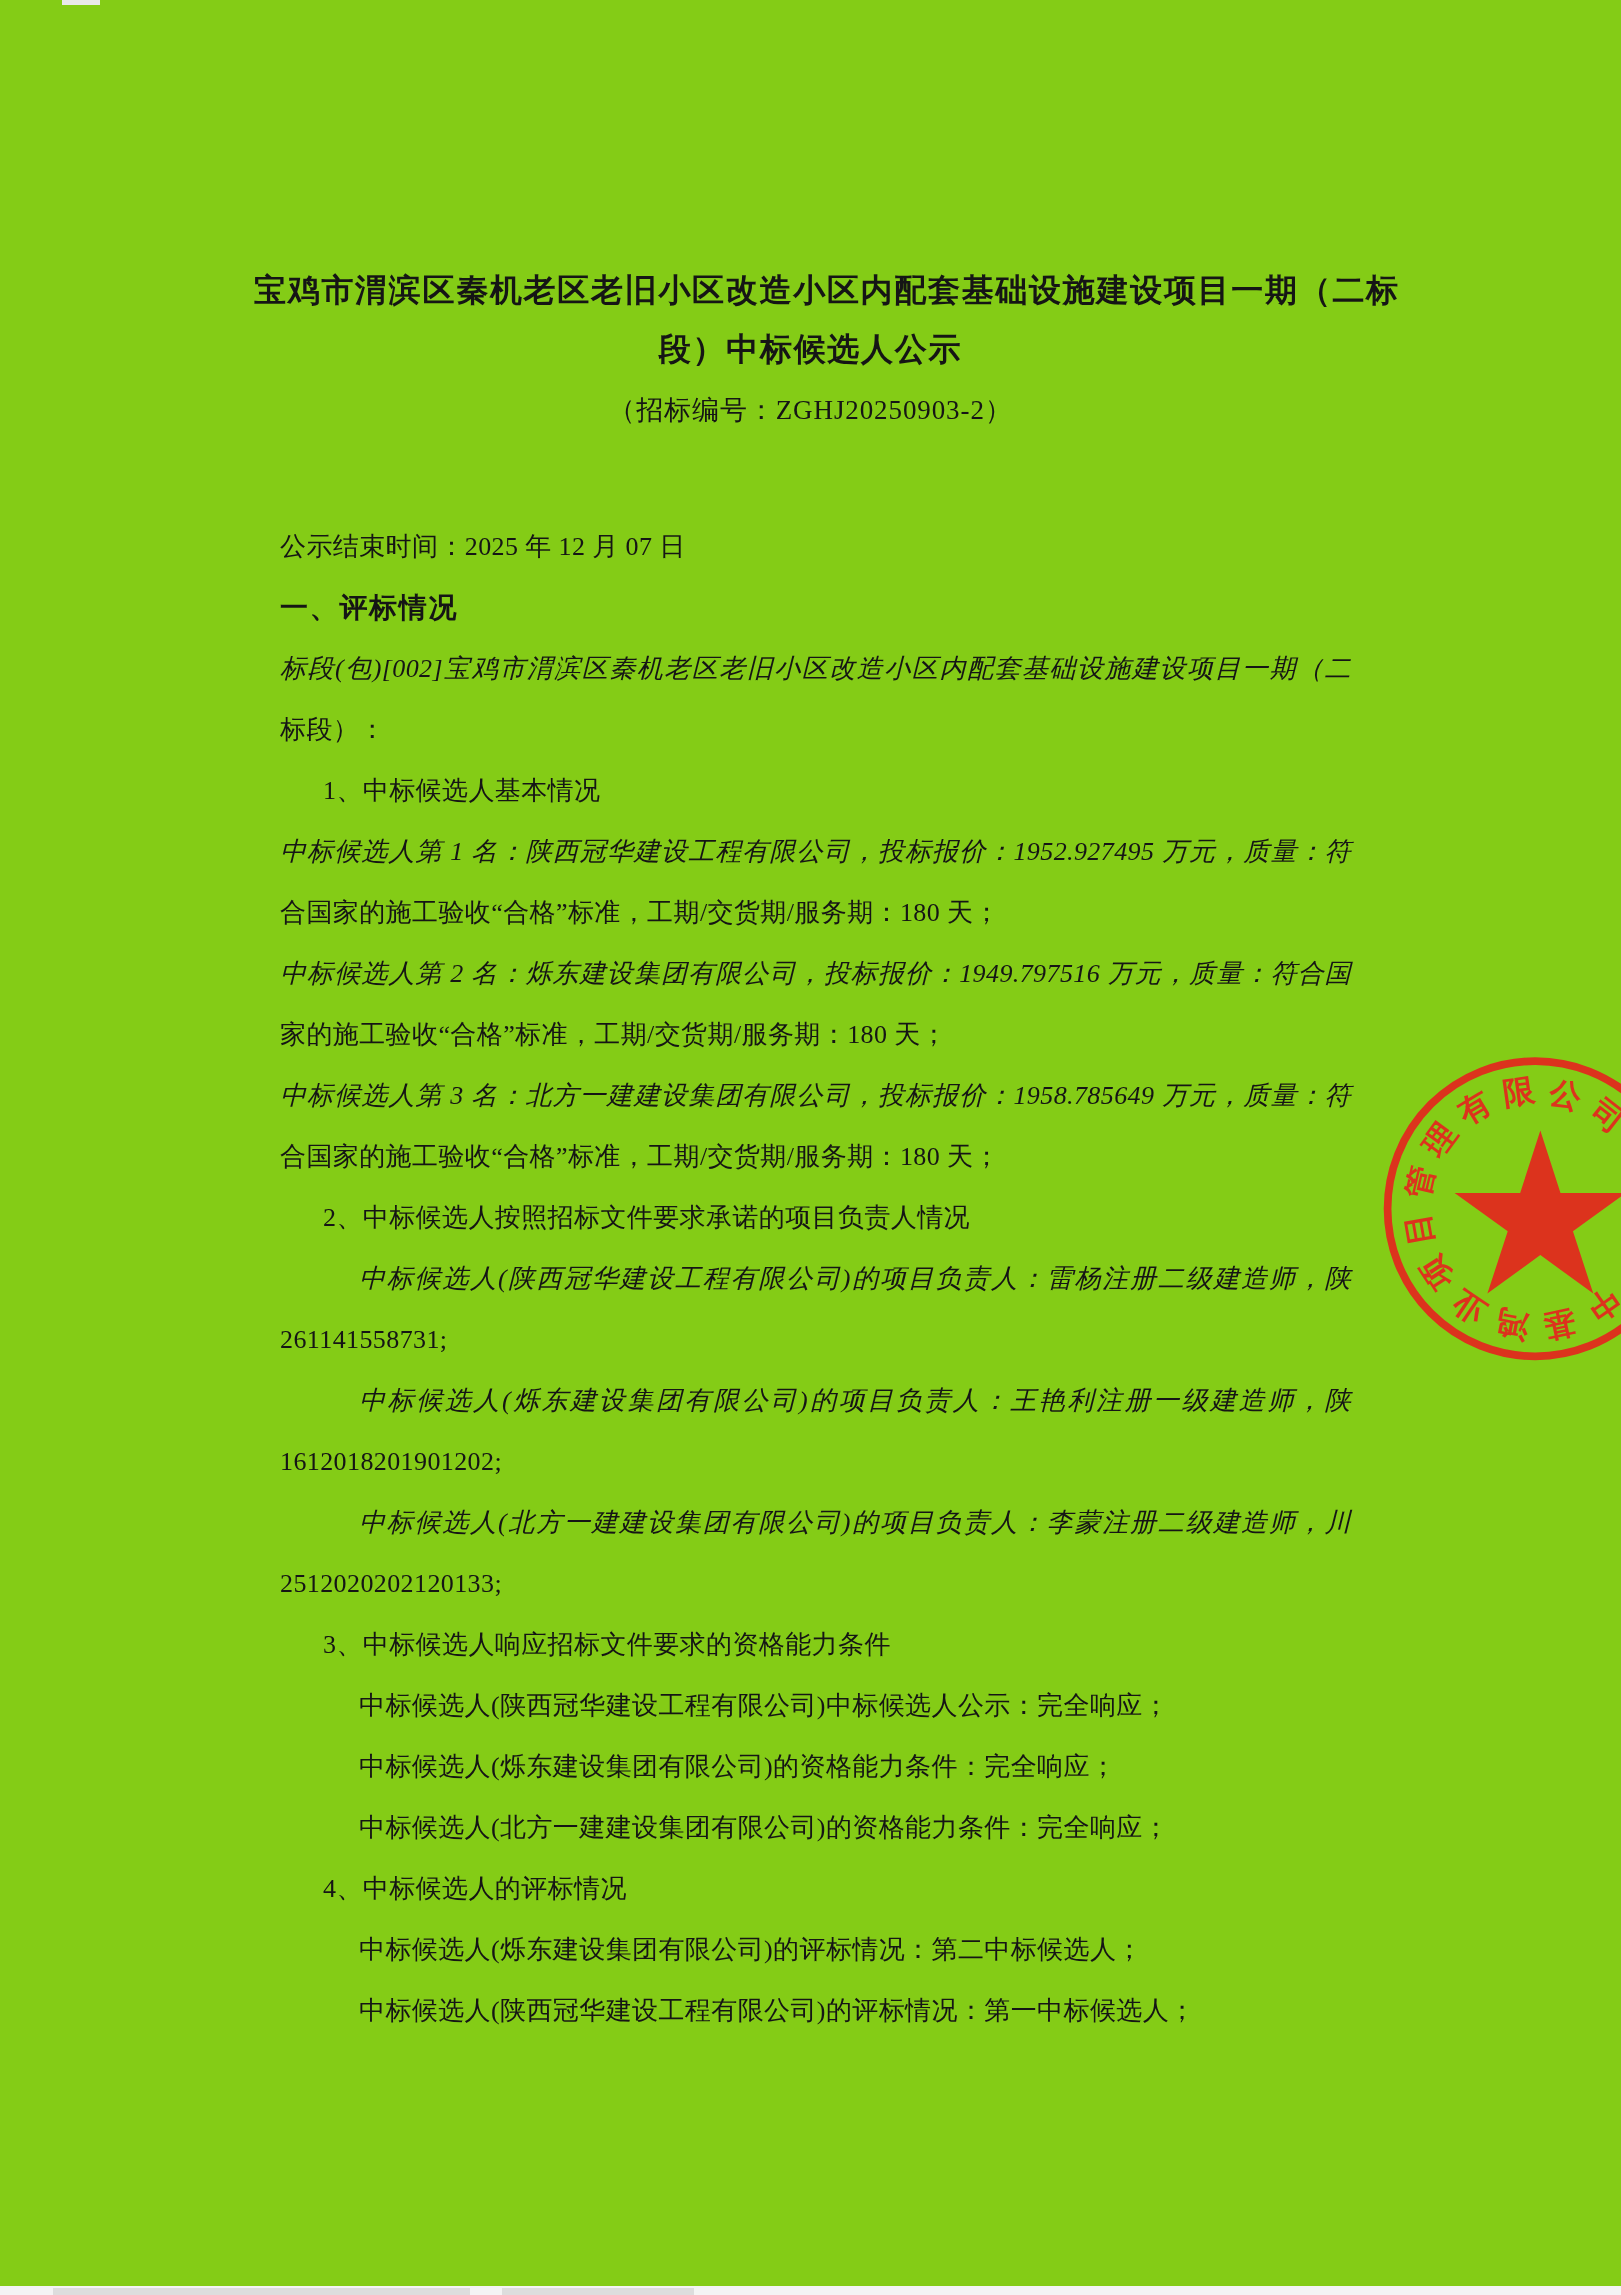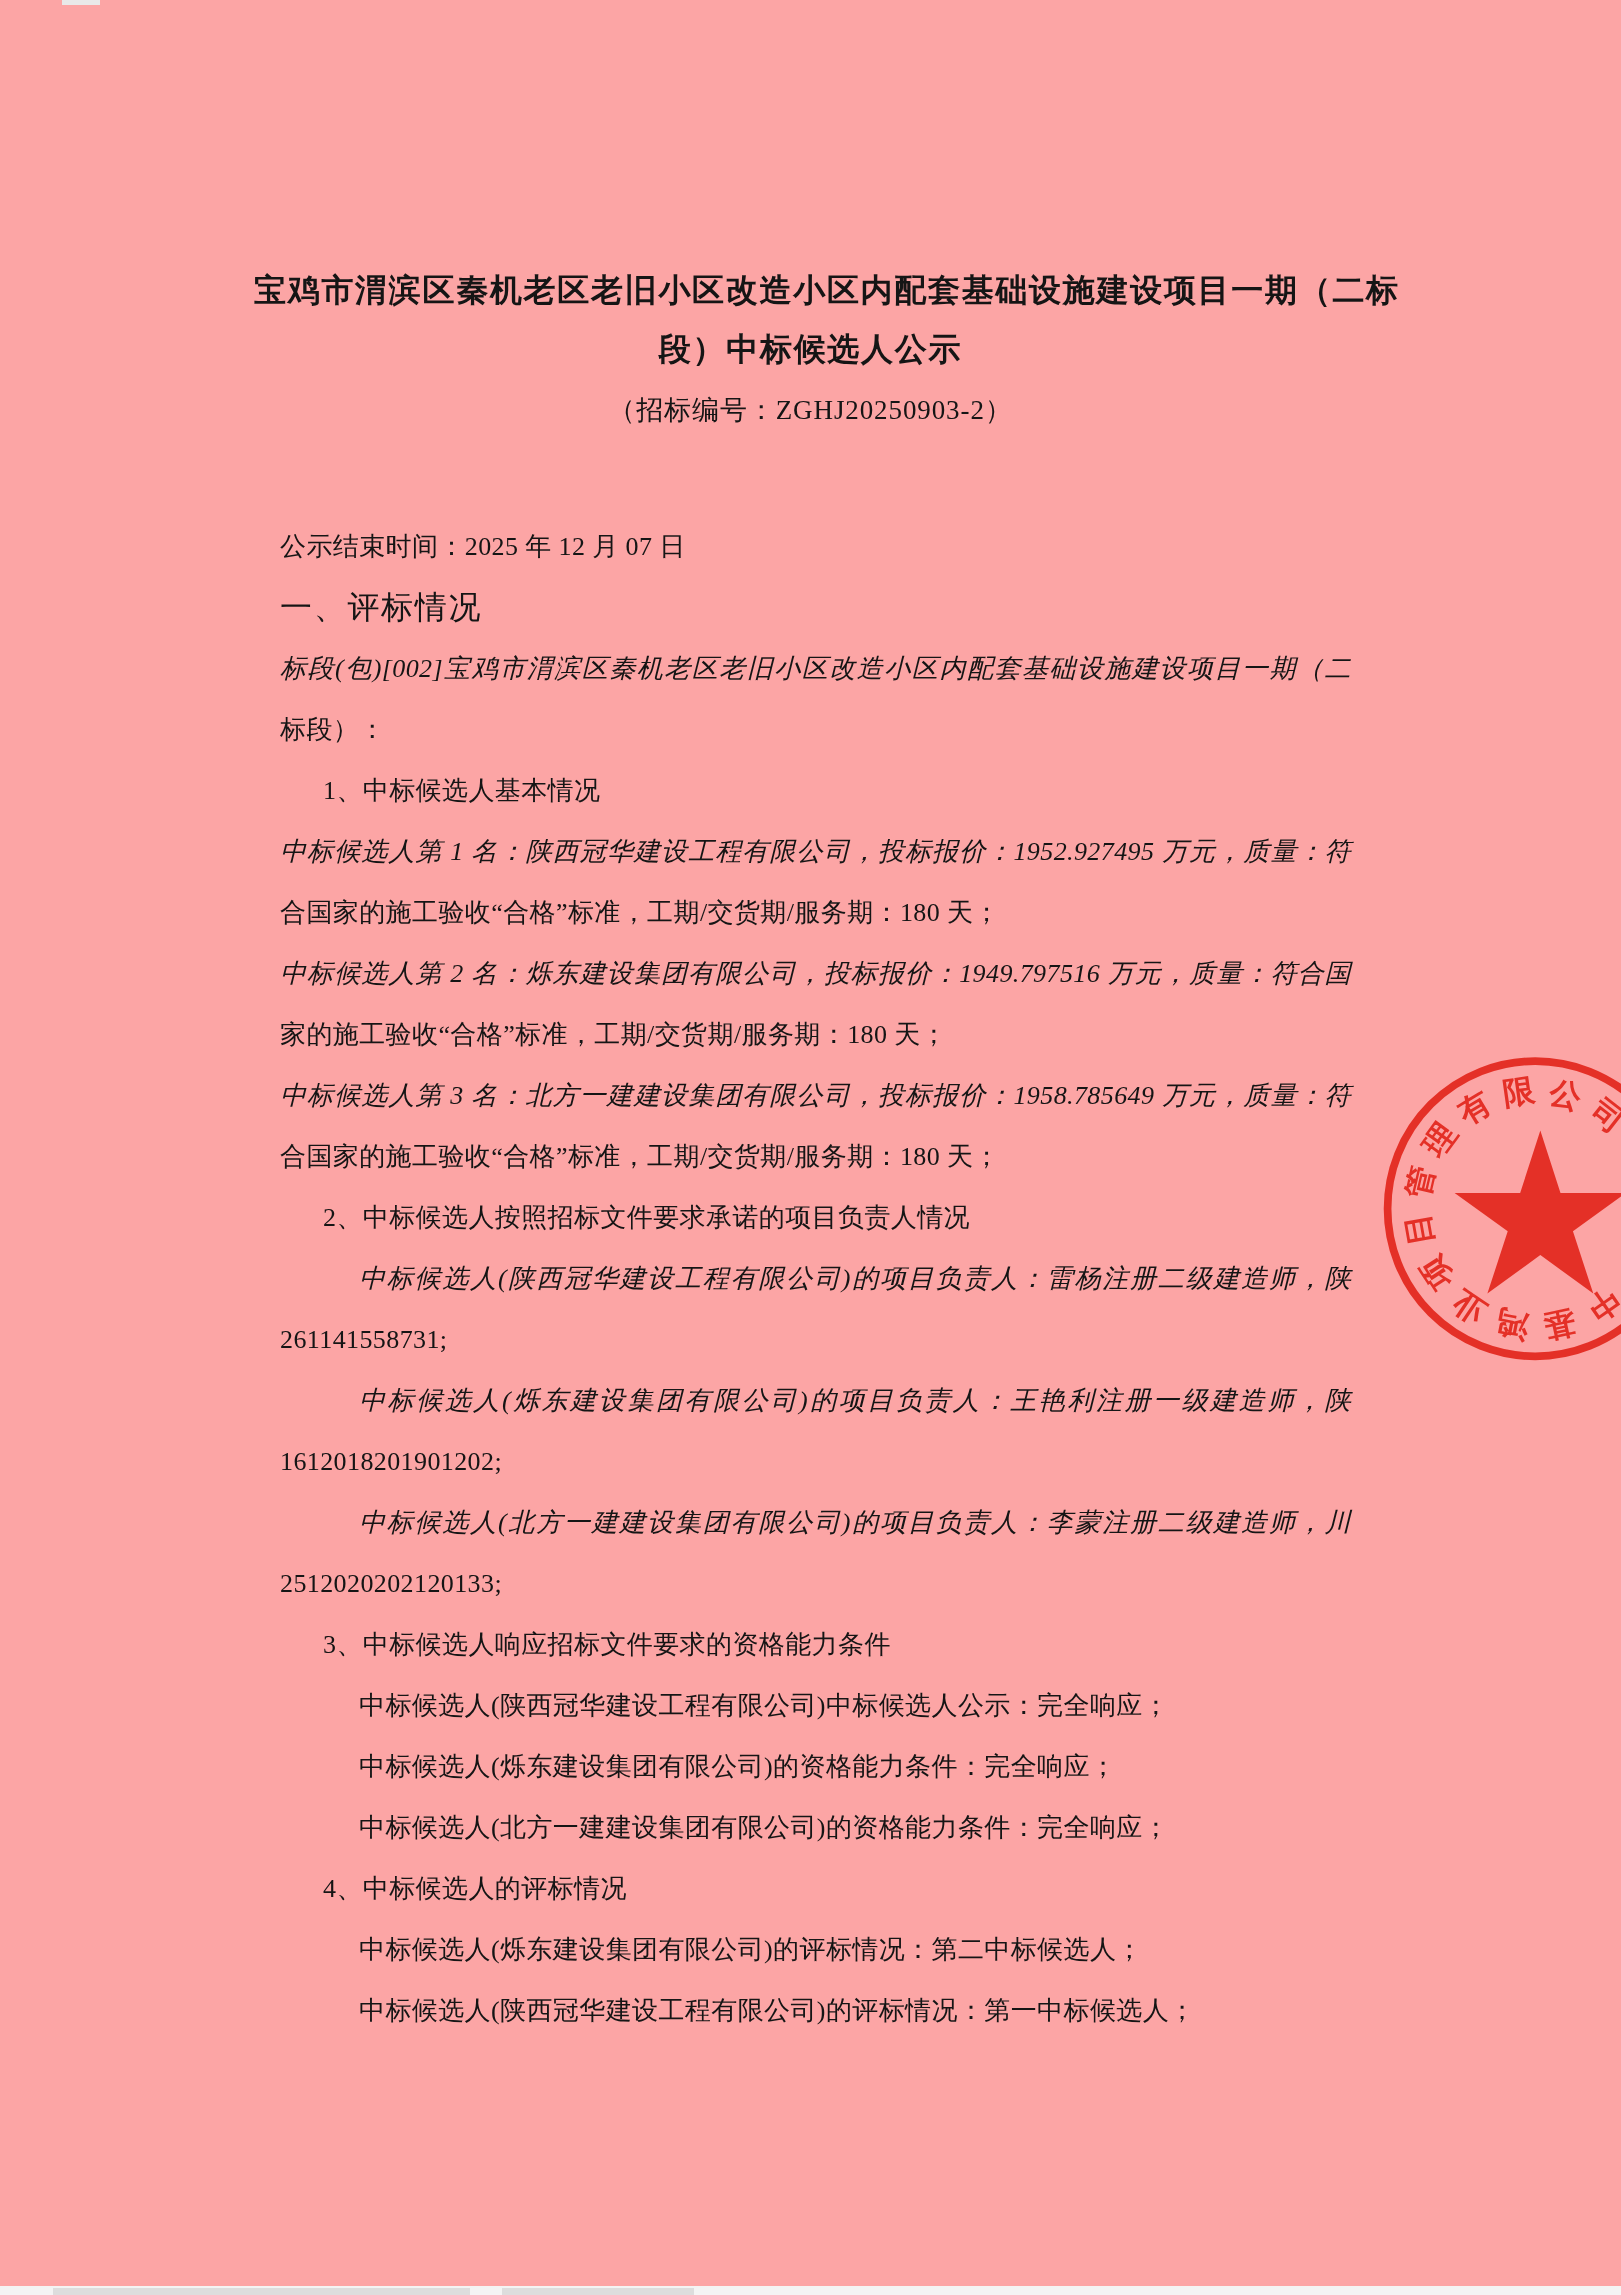--- a/index.html
+++ b/index.html
@@ -1,20 +1,20 @@
 <!DOCTYPE html>
 <html style="font-size:13.7px"><head>
 <meta charset="utf-8">
 <style>
   html, body { margin: 0; padding: 0; background: #ffffff; }
   .page {
     position: relative;
     width: 1621px;
     height: 2295px;
-    background: #fca5a5;
+    background: #84cc16;
     overflow: hidden;
     font-family: "Liberation Serif", "DejaVu Serif", serif;
     color: #151515;
   }
   
   .artifact-top {
     position: absolute;
     left: 62px; top: 0;
     width: 38px; height: 5.2px;
     background: #e9e9e9;
@@ -46,22 +46,22 @@
     left: 280px; top: 516px;
     width: 1071px;
   }
   .ln {
     height: 61px;
     line-height: 61px;
     font-size: 26px;
     letter-spacing: 0.4px;
   }
   .ln.h1 {
-    font-size: 32px;
-    font-weight: normal;
+    font-size: 28px;
+    font-weight: bold;
     letter-spacing: 1.7px;
   }
   .ln.in1 { padding-left: 43px; }
   .ln.in2 { padding-left: 79px; }
   .ln.full {
     text-align: justify;
     text-align-last: justify;
     font-style: italic;
   }
   .ln:not(.full) { white-space: nowrap; }

